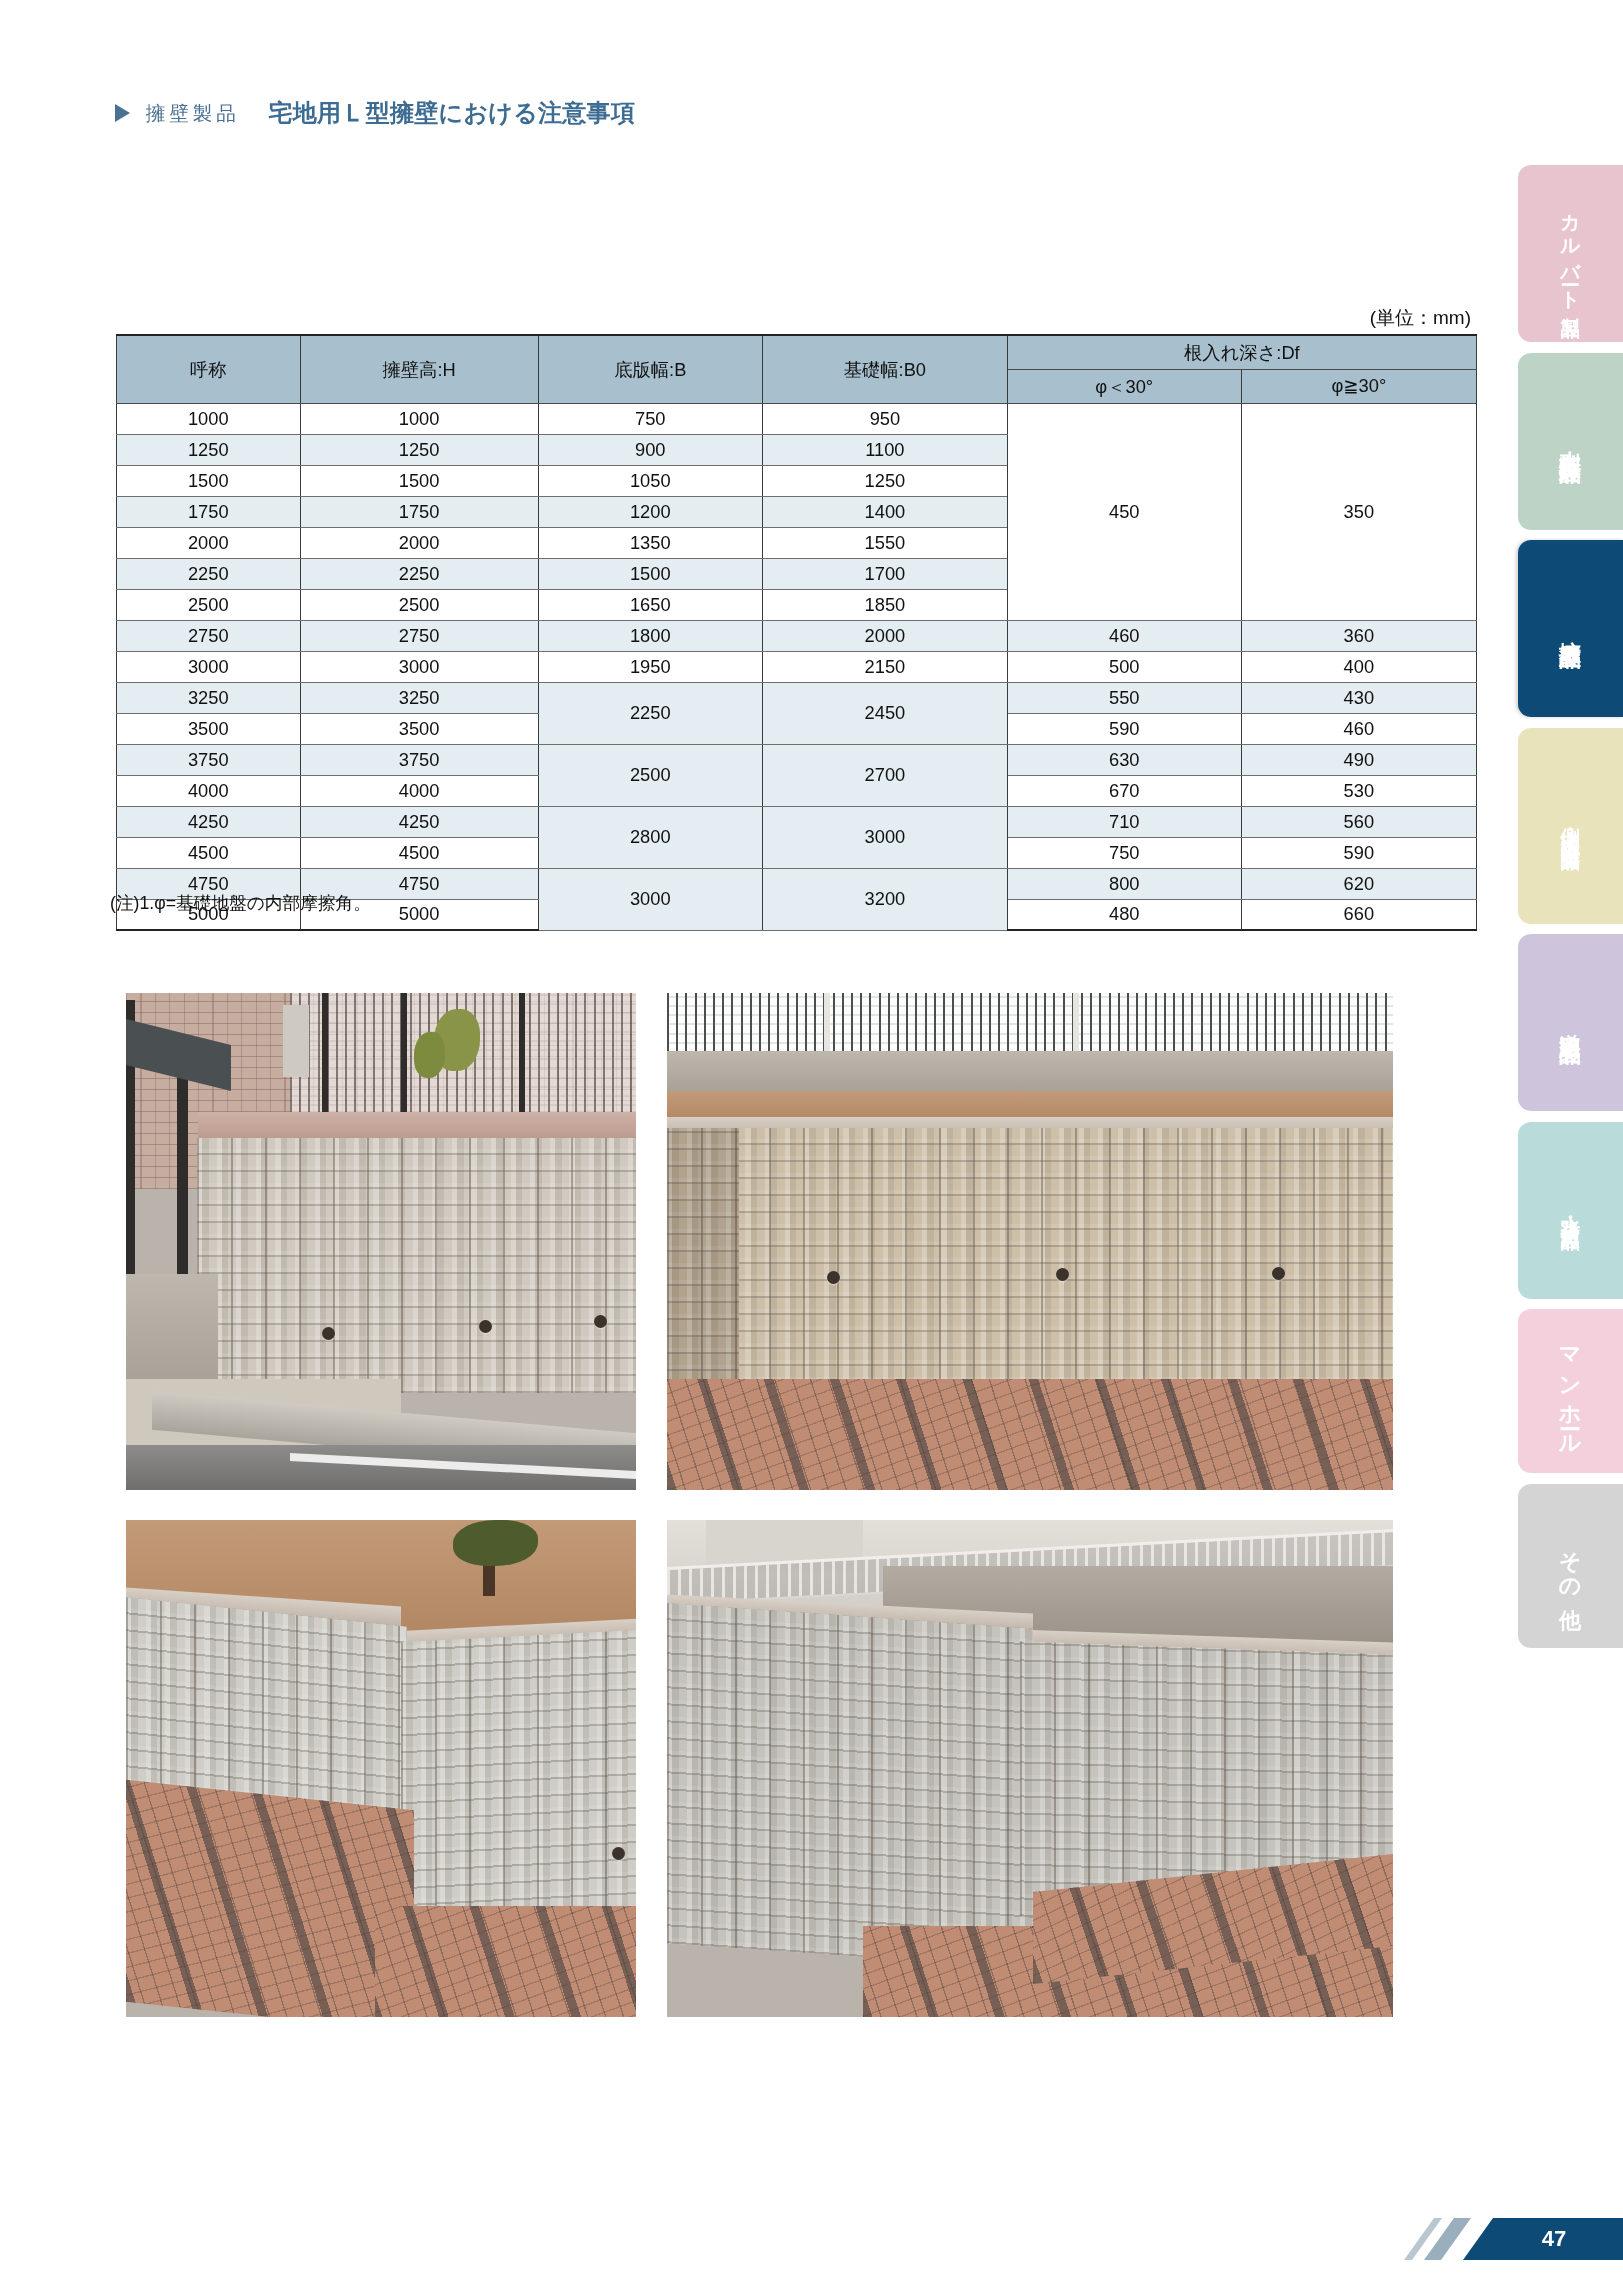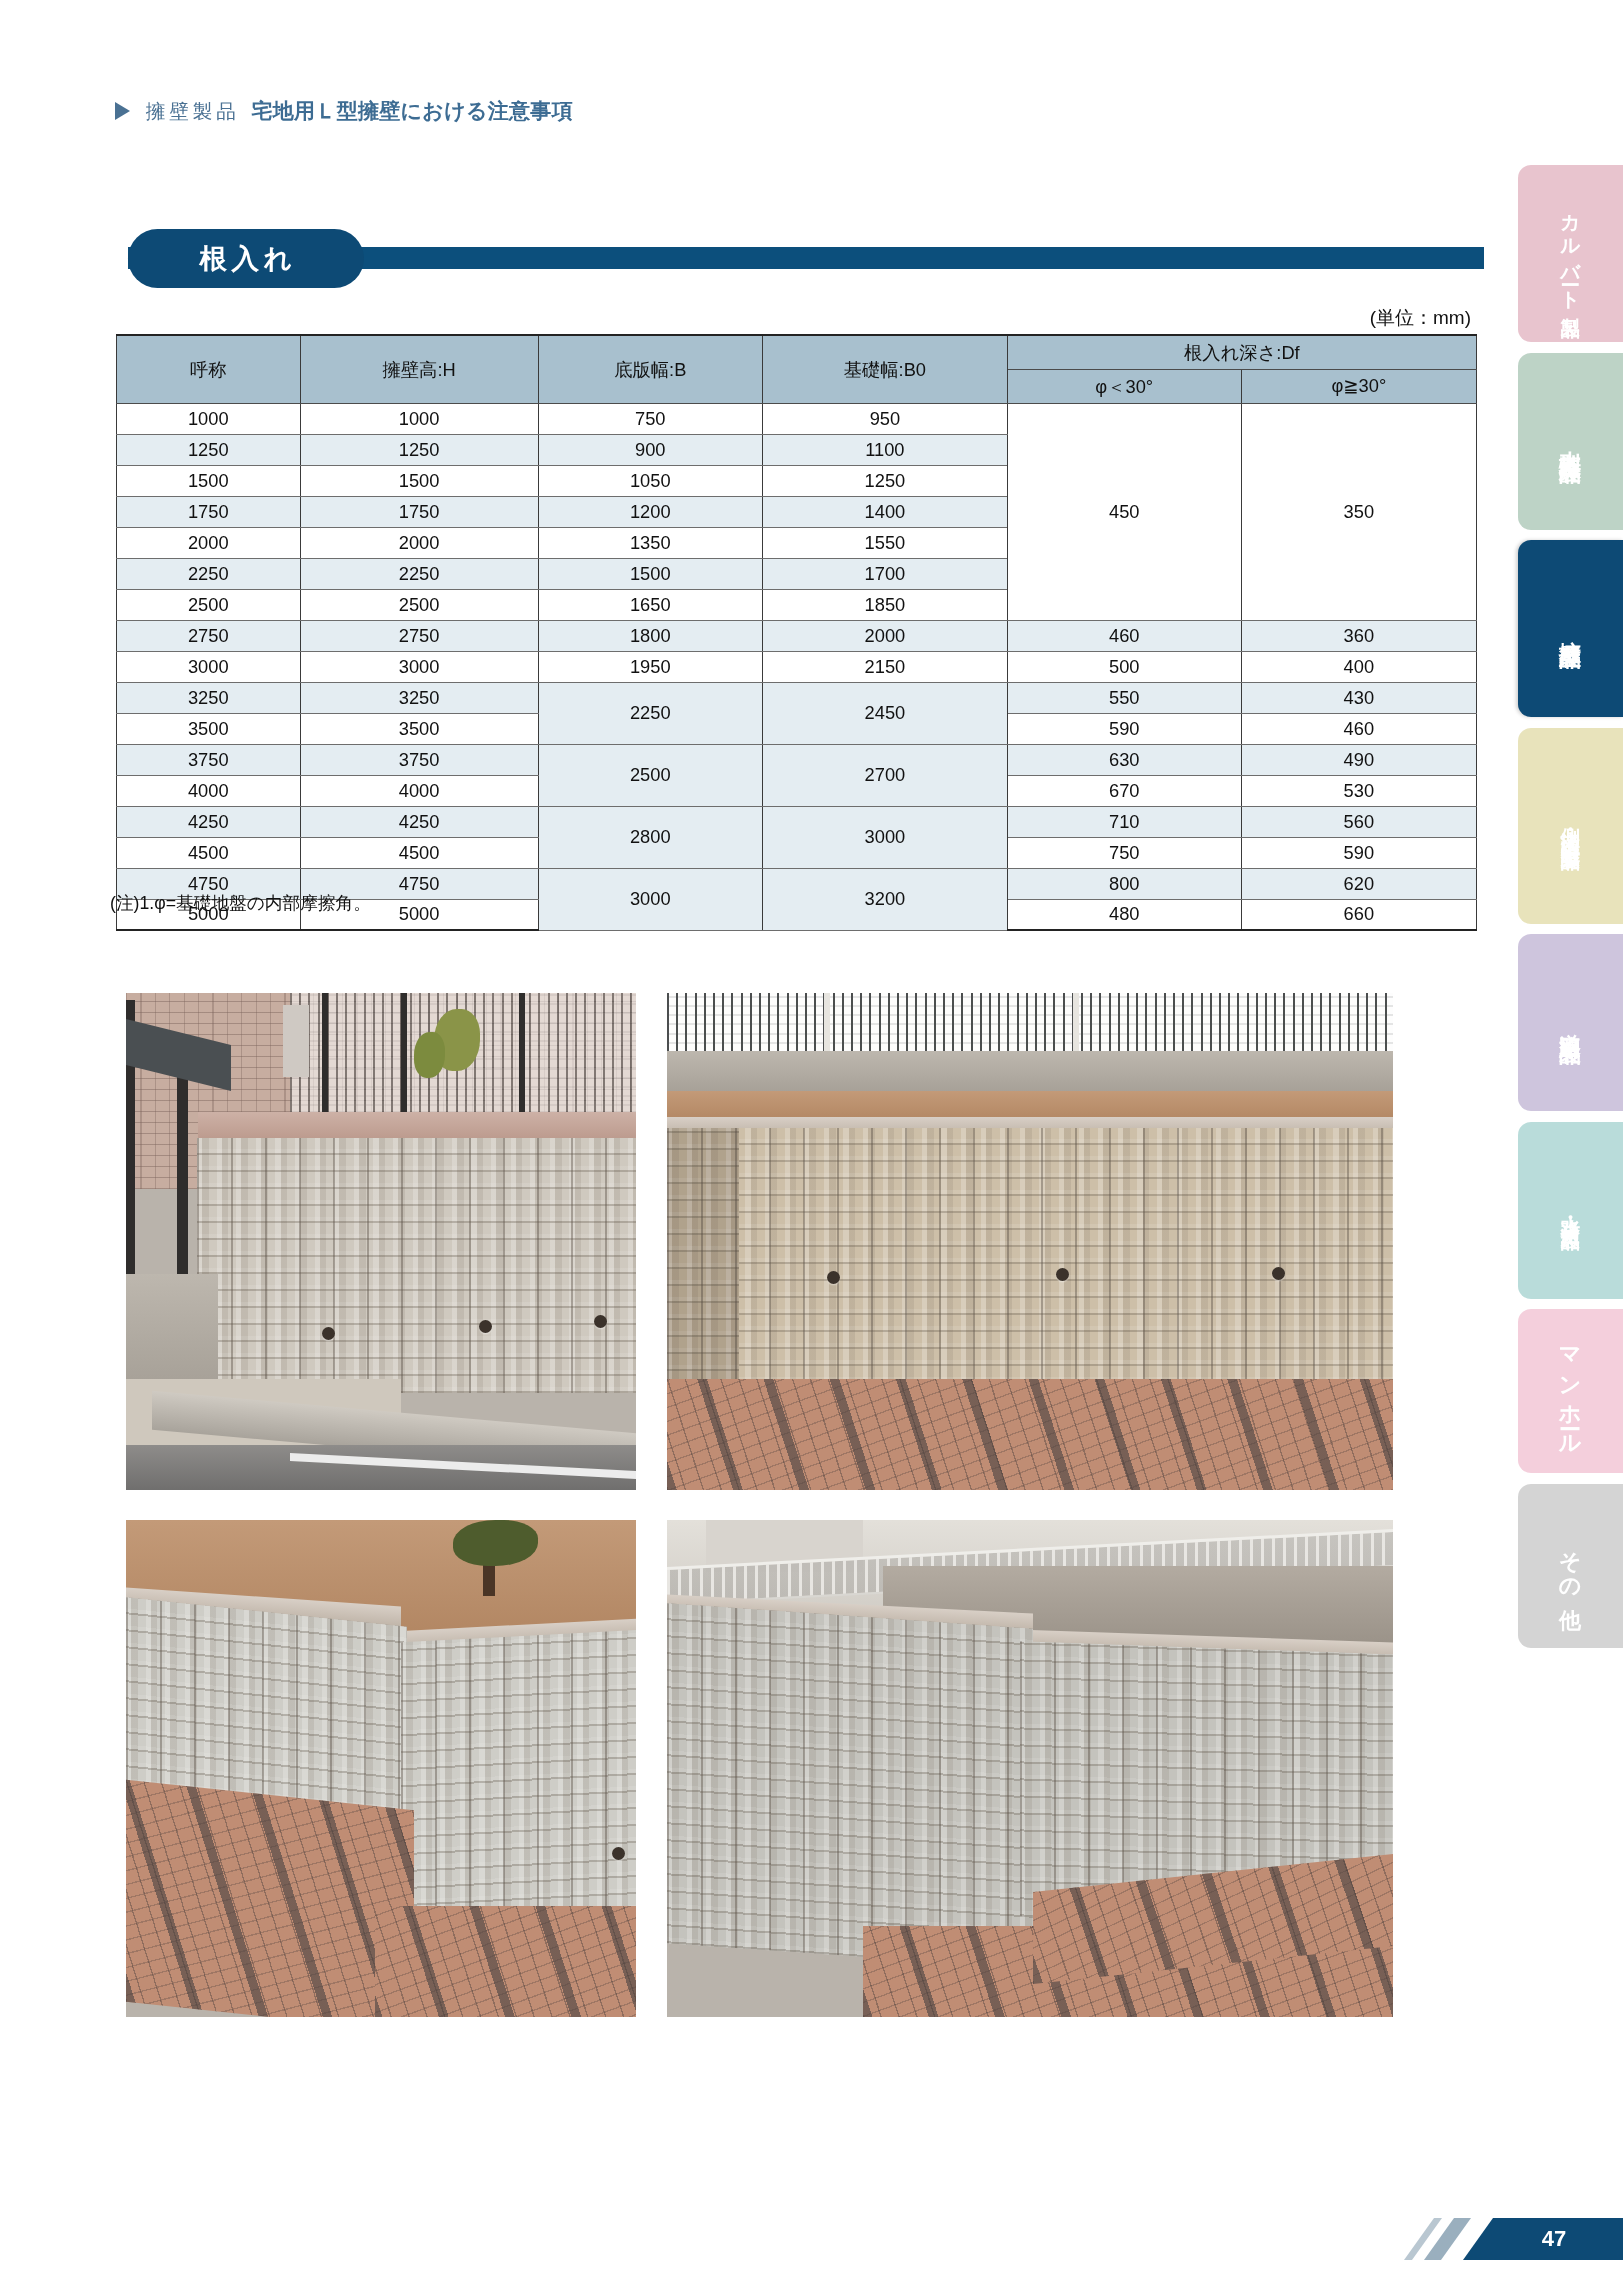--- a/index.html
+++ b/index.html
@@ -36,24 +36,24 @@
     border-bottom: 9.2px solid transparent;
     margin-right: 3.9px;
   }
   .bc-cat {
     font-size: 19.6px;
     letter-spacing: 3.9px;
     color: #4a7193;
     font-weight: 400;
   }
   .bc-title {
-    font-size: 21px;
+    font-size: 24px;
     font-weight: 700;
     color: #3d6c93;
-    margin-left: 0;
+    margin-left: 17px;
     letter-spacing: 0.3px;
   }
 
   
   .banner-wrap {
     position: absolute;
     left: 128px;
     top: 229px;
     width: 1356px;
     height: 59px;
@@ -333,26 +333,20 @@
 <body>
 
 <div class="page">
 
   <div class="breadcrumb">
     <div class="bc-arrow"></div>
     <div class="bc-cat">擁壁製品</div>
     <div class="bc-title">宅地用Ｌ型擁壁における注意事項</div>
   </div>
 
-  <div class="banner-wrap">
-    <div class="banner-bar"></div>
-    <div class="banner-pill">
-      <span>根入れ</span>
-    </div>
-  </div>
 
   <div class="unit-note">(単位：mm)</div>
 
   <div class="table-wrap">
     <table class="spec">
       <colgroup>
         <col class="col-a">
           <col class="col-b">
           <col class="col-c">
         <col class="col-d">

